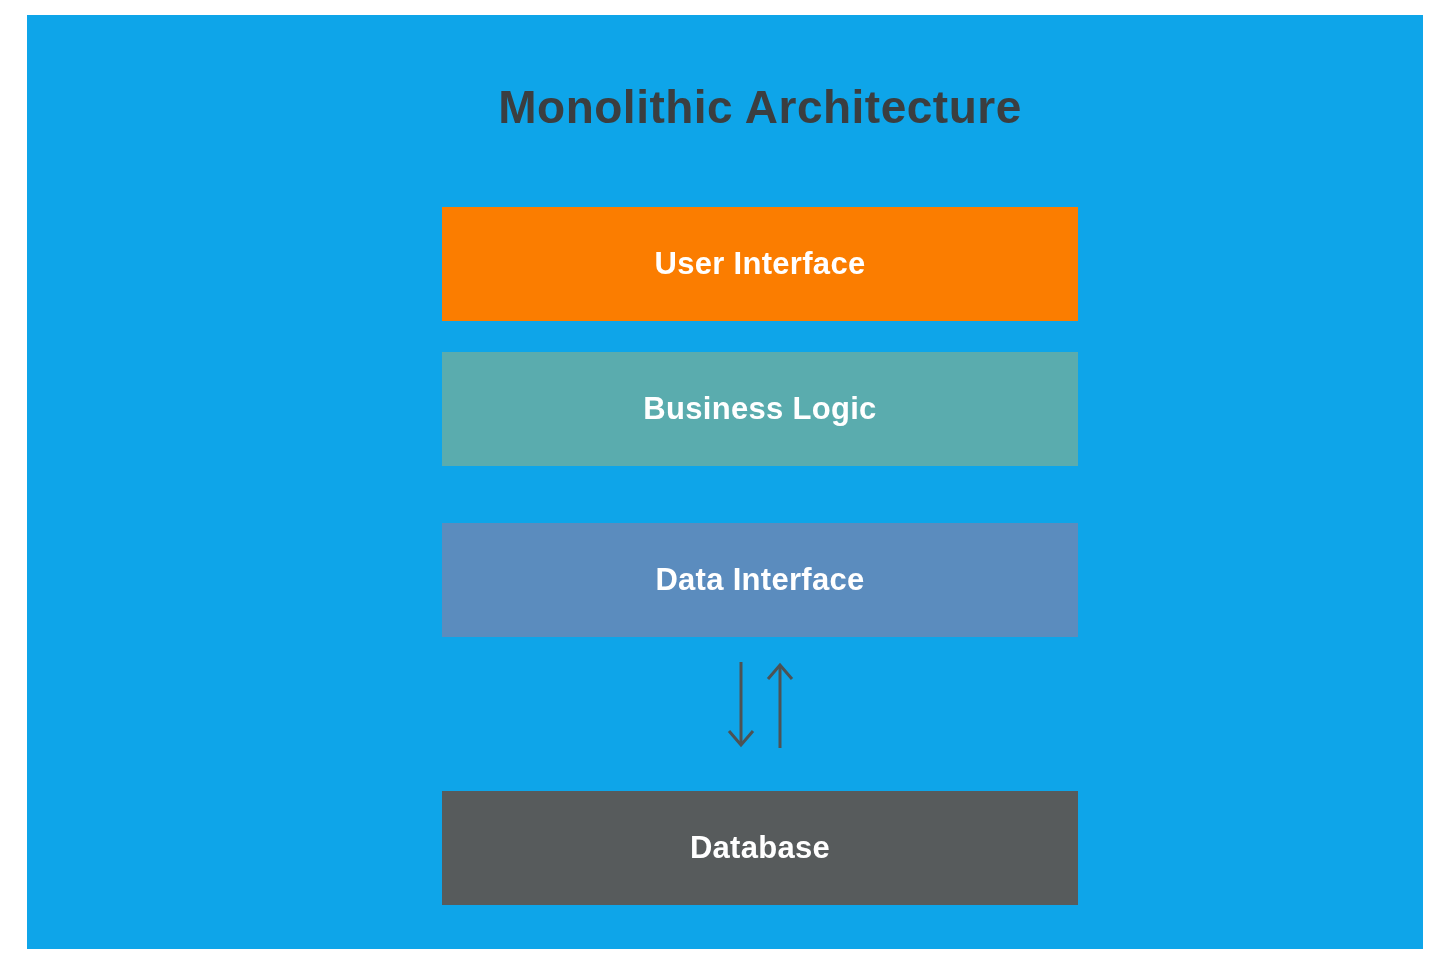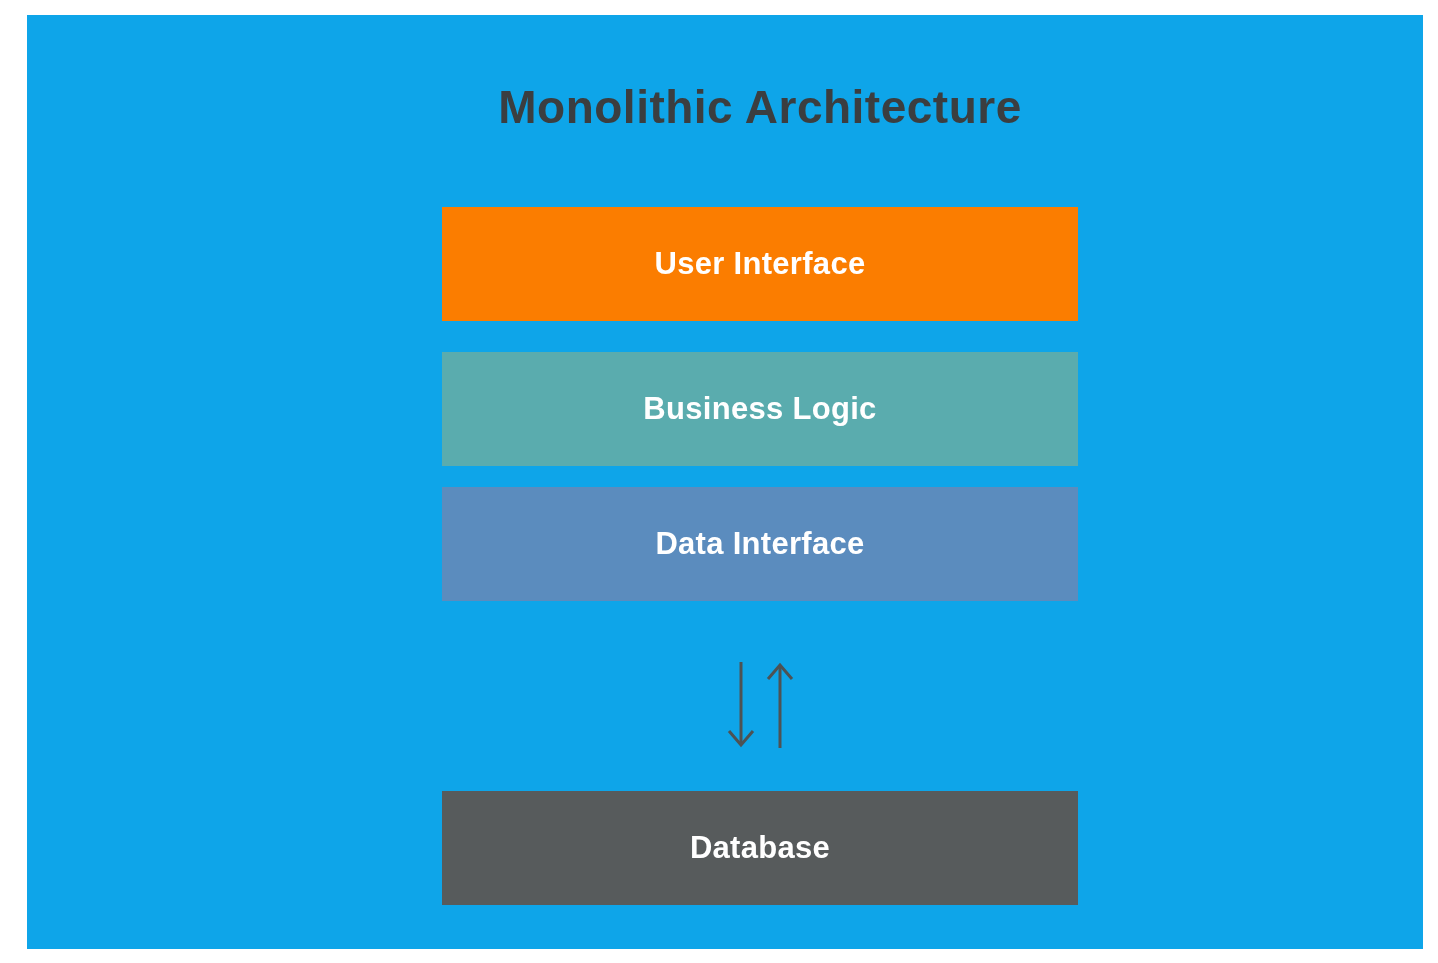--- a/index.html
+++ b/index.html
@@ -37,21 +37,21 @@
     justify-content: center;
   }
   .layer-label {
     color: #ffffff;
     font-size: 31px;
     font-weight: 700;
     letter-spacing: 0.3px;
   }
   .layer-ui   { top: 192px; }
   .layer-bl   { top: 337px; }
-  .layer-di   { top: 472px; }
+  .layer-di   { top: 508px; }
   .layer-db   { top: 776px; }
   .arrows {
     position: absolute;
     left: 698px; top: 640px;
     width: 72px; height: 100px;
   }
 </style>
 </head>
 <body>
 

